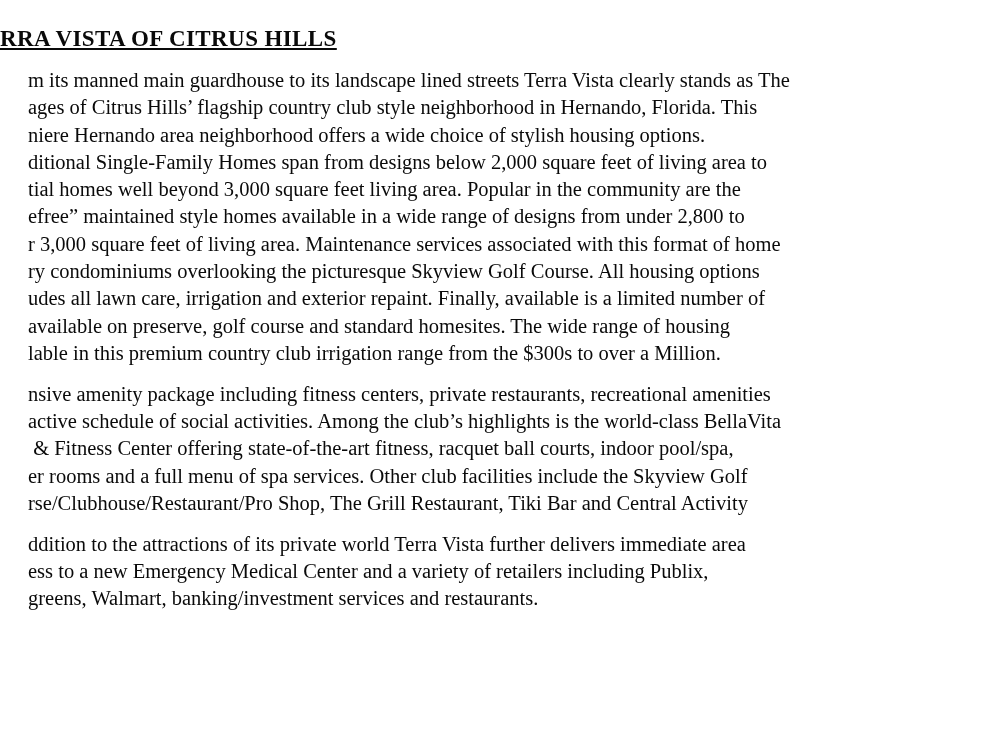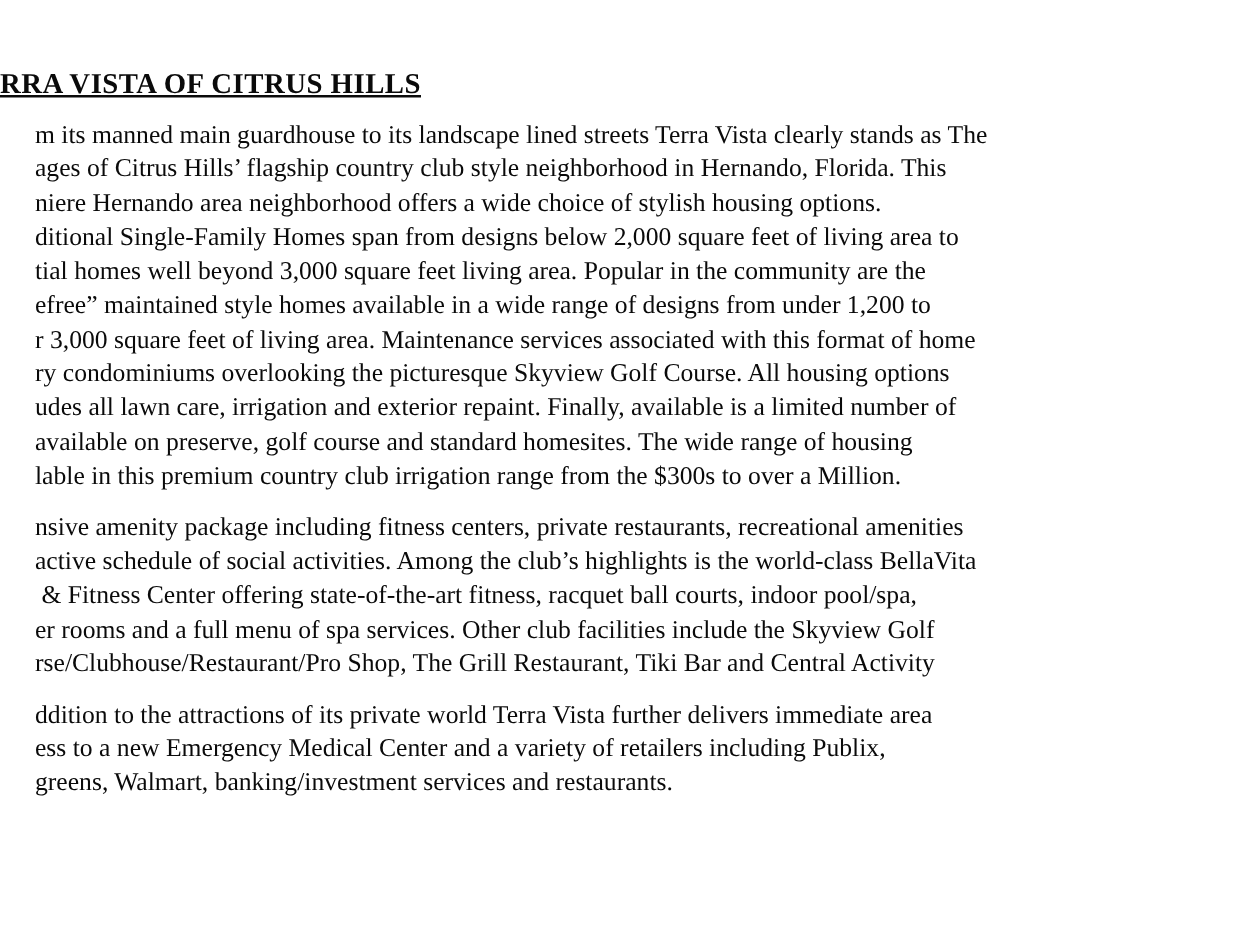--- a/index.html
+++ b/index.html
@@ -7,21 +7,20 @@
     padding: 0;
     background: #ffffff;
   }
   .page {
     position: relative;
     width: 1000px;
     height: 676px;
     background: #ffffff;
     overflow: hidden;
     font-family: "Liberation Serif", serif;
-    margin-top: 28px;
   }
   .content {
     position: absolute;
     left: 0;
     top: 26px;
     width: 1000px;
   }
   .doc-title {
     font-weight: bold;
     font-size: 23px;
@@ -60,21 +59,21 @@
   <div class="content">
 
     <div class="doc-title">RRA VISTA OF CITRUS HILLS</div>
 
     <div class="para">
       <div class="line">m its manned main guardhouse to its landscape lined streets Terra Vista clearly stands as The</div>
       <div class="line">ages of Citrus Hills’ flagship country club style neighborhood in Hernando, Florida. This</div>
       <div class="line">niere Hernando area neighborhood offers a wide choice of stylish housing options.</div>
       <div class="line">ditional Single-Family Homes span from designs below 2,000 square feet of living area to</div>
       <div class="line">tial homes well beyond 3,000 square feet living area. Popular in the community are the</div>
-      <div class="line">efree” maintained style homes available in a wide range of designs from under 1,200 to</div>
+      <div class="line">efree” maintained style homes available in a wide range of designs from under 2,800 to</div>
       <div class="line">r 3,000 square feet of living area. Maintenance services associated with this format of home</div>
       <div class="line">ry condominiums overlooking the picturesque Skyview Golf Course. All housing options</div>
       <div class="line">udes all lawn care, irrigation and exterior repaint. Finally, available is a limited number of</div>
       <div class="line">available on preserve, golf course and standard homesites. The wide range of housing</div>
       <div class="line">lable in this premium country club irrigation range from the $300s to over a Million.</div>
     </div>
 
     <div class="para">
       <div class="line">nsive amenity package including fitness centers, private restaurants, recreational amenities</div>
       <div class="line">active schedule of social activities. Among the club’s highlights is the world-class BellaVita</div>

